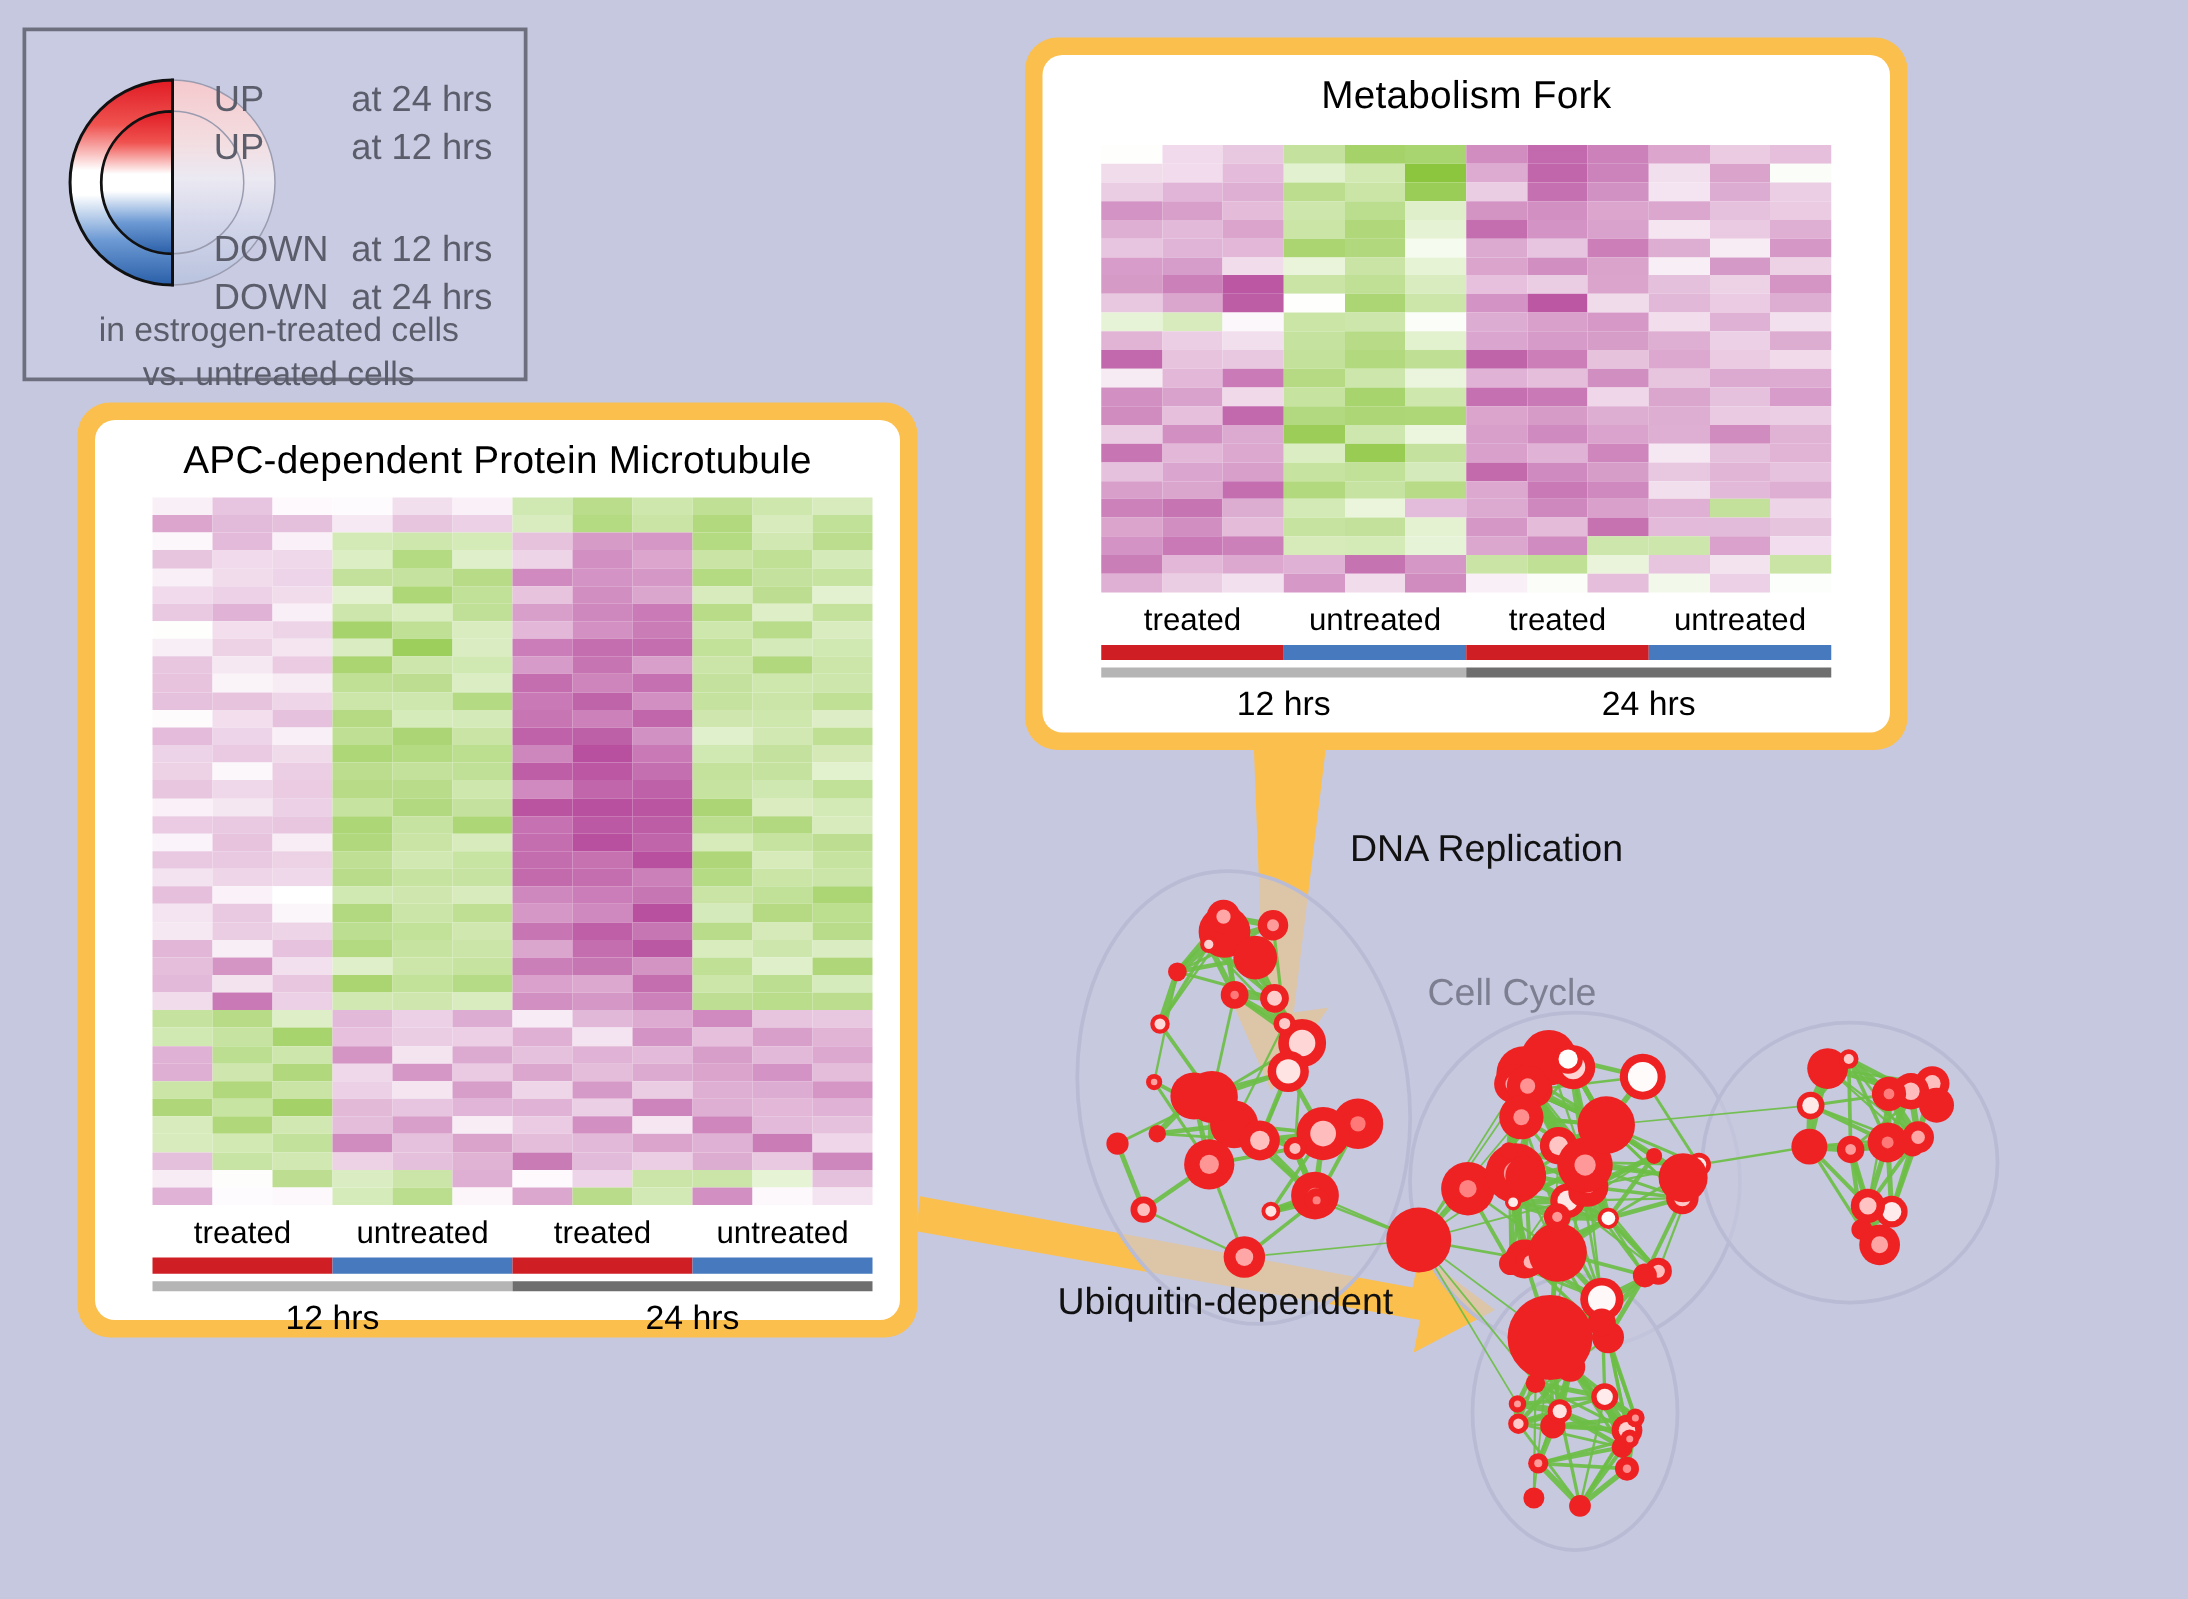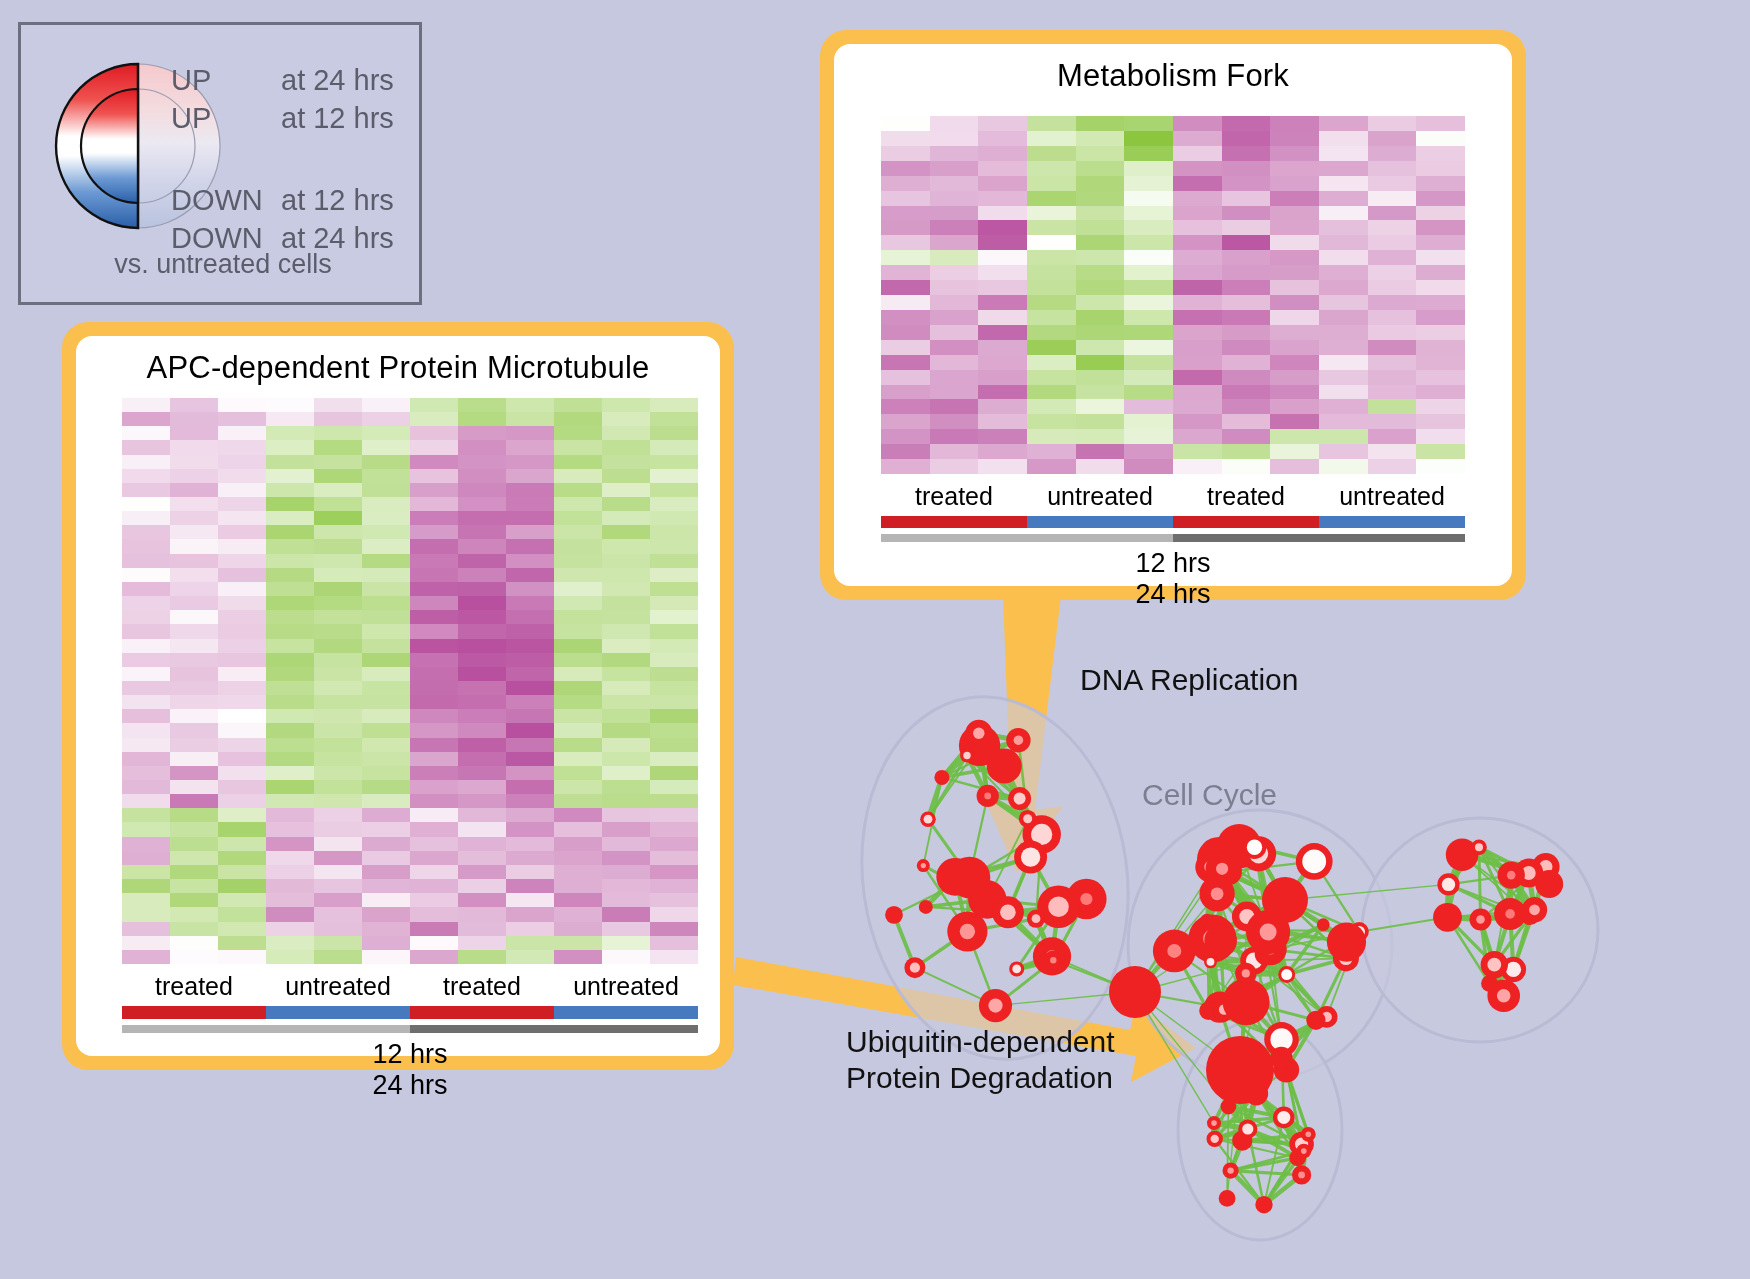--- a/index.html
+++ b/index.html
@@ -58,21 +58,21 @@
 
   
   .sample-labels{position:absolute;display:flex;}
   .sample-labels span{flex:1;text-align:center;font-size:25px;color:#000;}
   .bar-row{position:absolute;display:flex;}
   .bar-row div{height:100%;}
   .treated-bar{background:#cf1f24;}
   .untreated-bar{background:#4679bd;}
   .t12-bar{background:#b5b5b5;}
   .t24-bar{background:#6e6e6e;}
-  .time-labels{position:absolute;display:flex;flex-direction:column;}
+  .time-labels{position:absolute;display:flex;}
   .time-labels span{flex:1;text-align:center;font-size:27px;color:#000;}
 
   
   #network{position:absolute;left:780px;top:600px;width:970px;height:679px;}
   .net-label{position:absolute;font-size:30px;line-height:36px;}
   #lbl-dna{left:300px;top:62px;color:#111;}
   #lbl-cc{left:362px;top:177px;color:#7d7f91;}
   #lbl-mt{left:596px;top:378px;color:#7d7f91;}
   #lbl-ub{left:66px;top:424px;color:#111;}
 </style>
@@ -121,20 +121,21 @@
         <span class="wl-k">DOWN</span>
         <span class="wl-v">at 12 hrs</span>
       </div>
       <div class="wl-row">
         <span class="wl-k">DOWN</span>
         <span class="wl-v">at 24 hrs</span>
       </div>
     </div>
 
     <div class="cw-caption">
+      <div>in estrogen-treated cells</div>
       <div>vs. untreated cells</div>
     </div>
   </div>
 
 
   <svg style="position:absolute;left:0;top:0;width:1750px;height:1279px;pointer-events:none;">
     <g fill="#fbbf4d">
       <path d="M1003 596 L1061 596 L1035 810 L1063 806 L1017 873 L985 800 L1011 805 Z"></path>
       <path d="M736 957 L1130 1030 L1136 1003 L1196 1048 L1131 1082 L1136 1056 L733 985 Z"></path>
     </g>
@@ -1526,17 +1527,16 @@
         <circle cx="501.4" cy="457.9" r="11.2" fill="#ee2222"></circle>
         <circle cx="355.0" cy="392.0" r="26.0" fill="#ee2222"></circle>
         <circle cx="460.0" cy="470.0" r="34.0" fill="#ee2222"></circle>
         <circle cx="505.0" cy="300.0" r="23.0" fill="#ee2222"></circle>
       </svg>
 
     <div class="net-label" id="lbl-dna">DNA Replication</div>
     <div class="net-label" id="lbl-cc">Cell Cycle</div>
     <div class="net-label" id="lbl-ub">
       <div>Ubiquitin-dependent</div>
-      <div>Protein Degradation</div>
     </div>
   </div>
 
 </div>
 
 </body></html>

